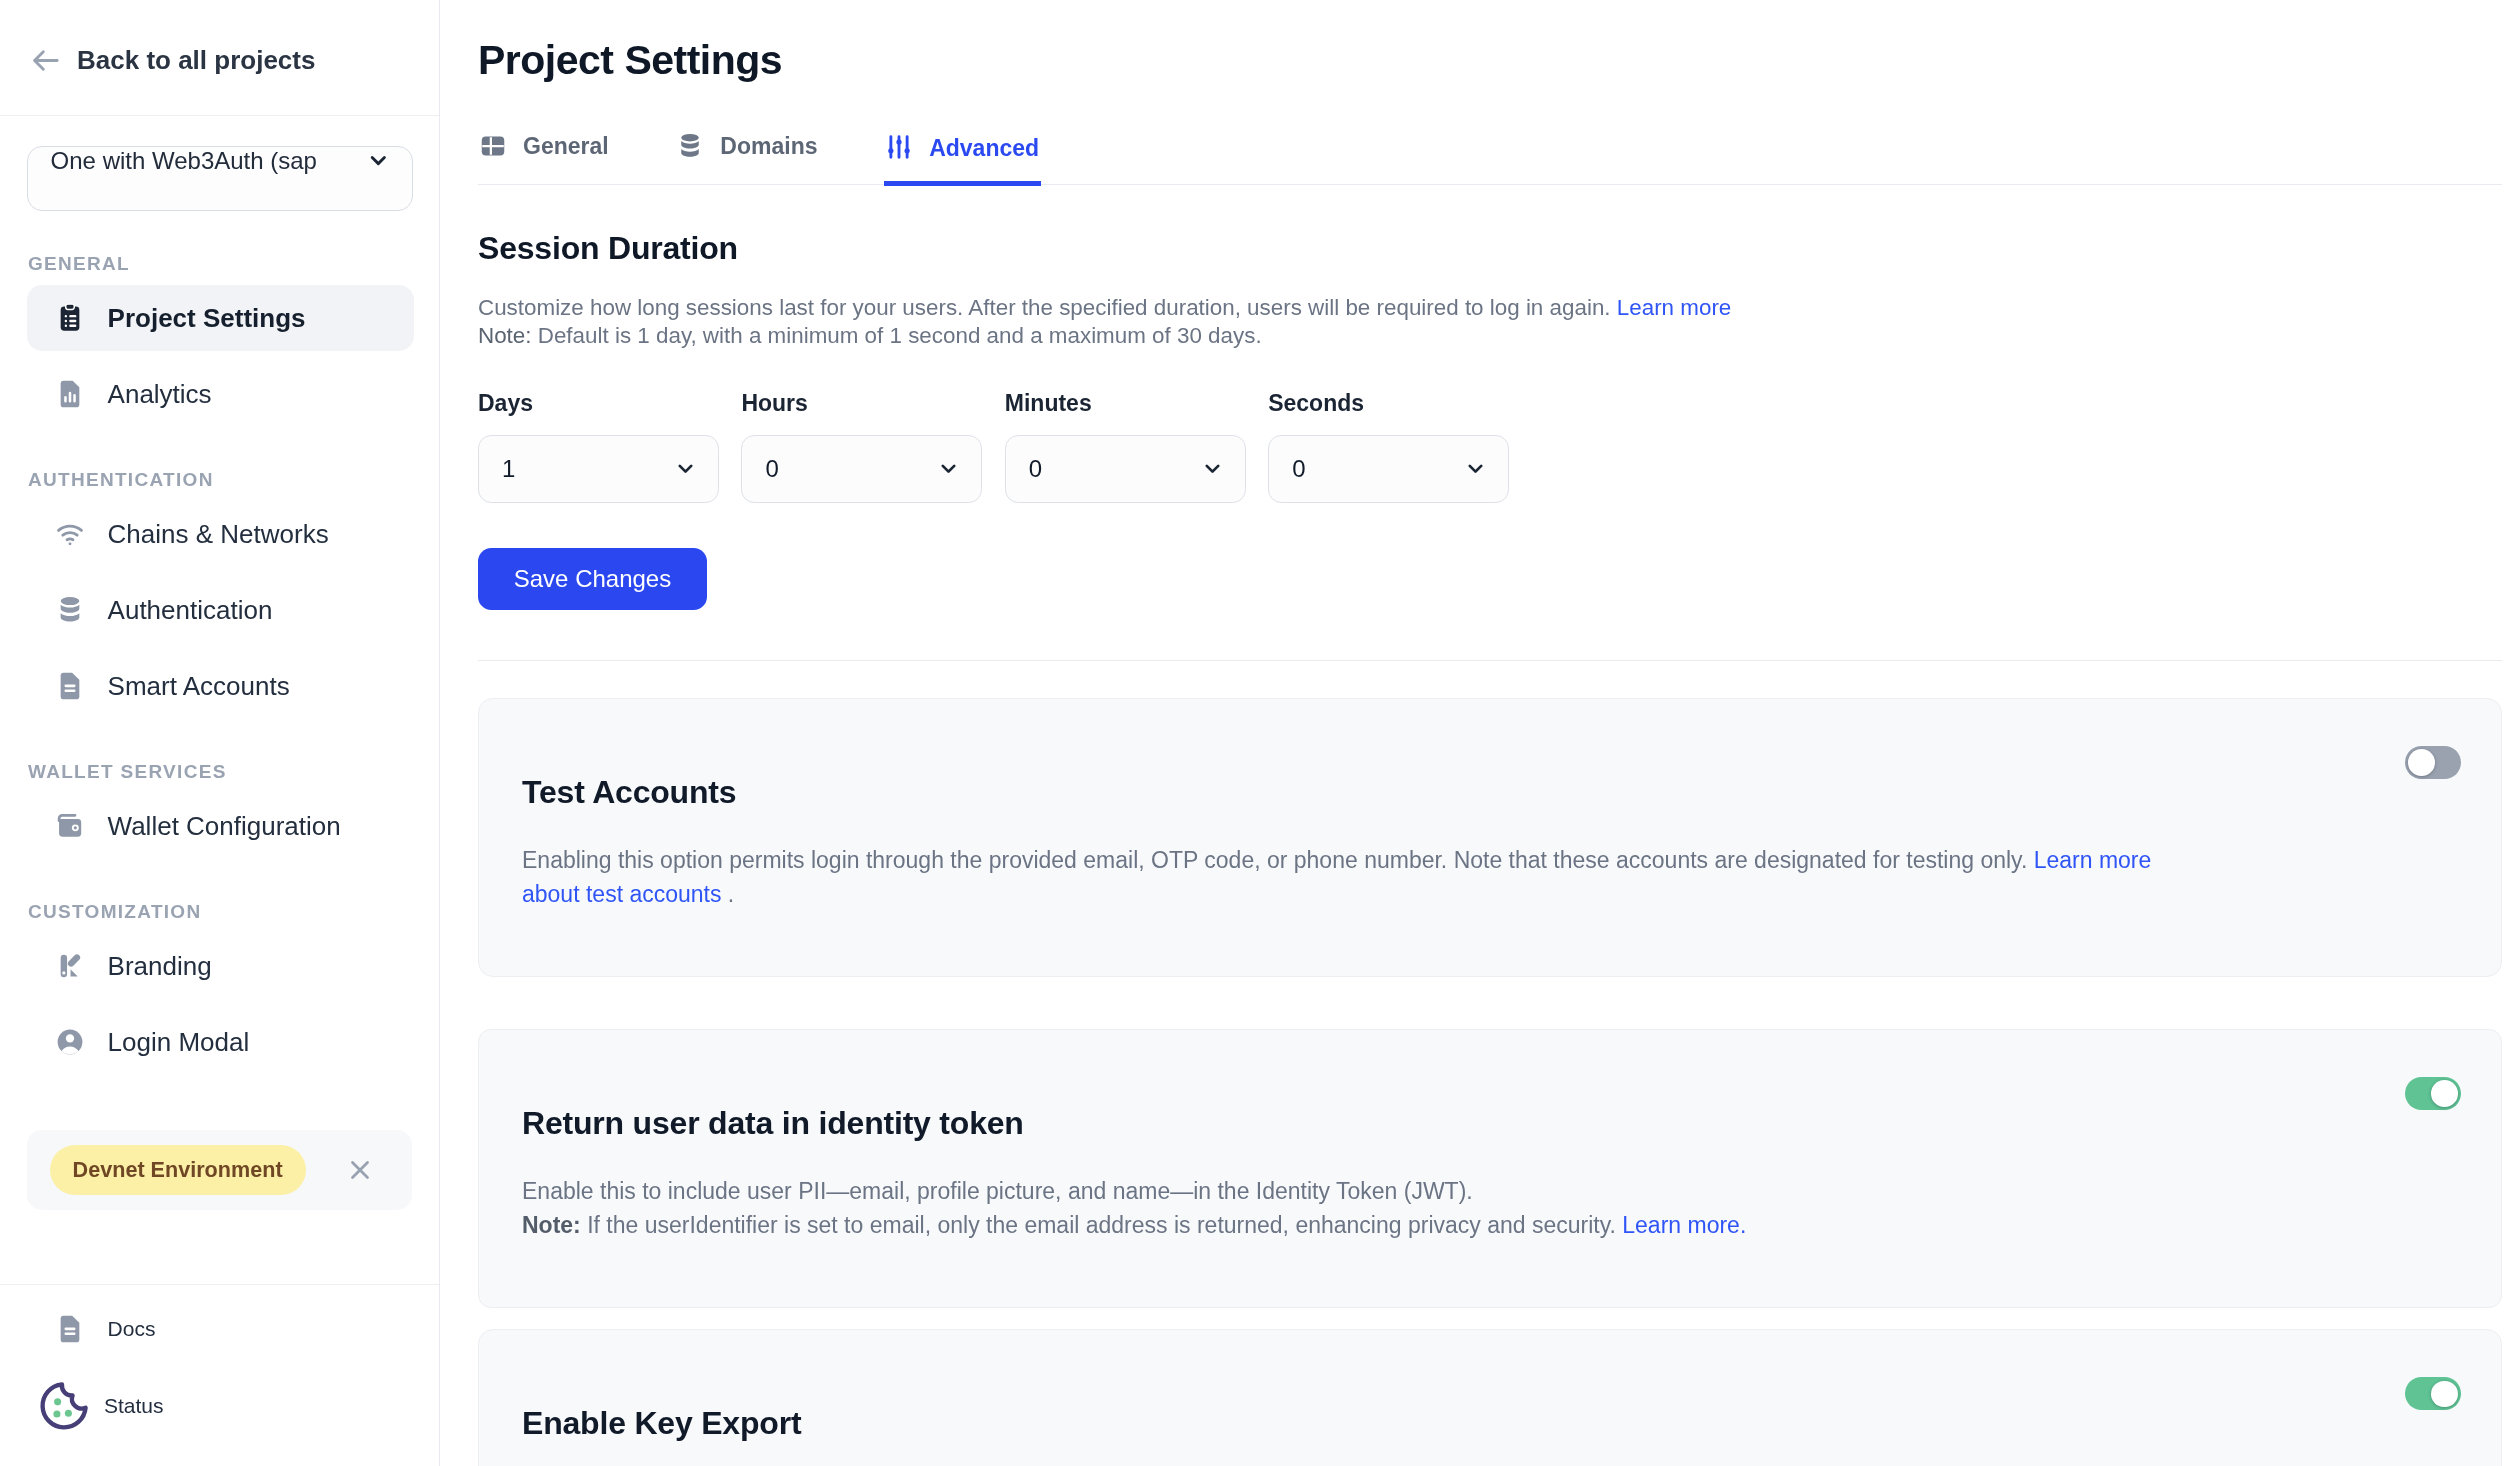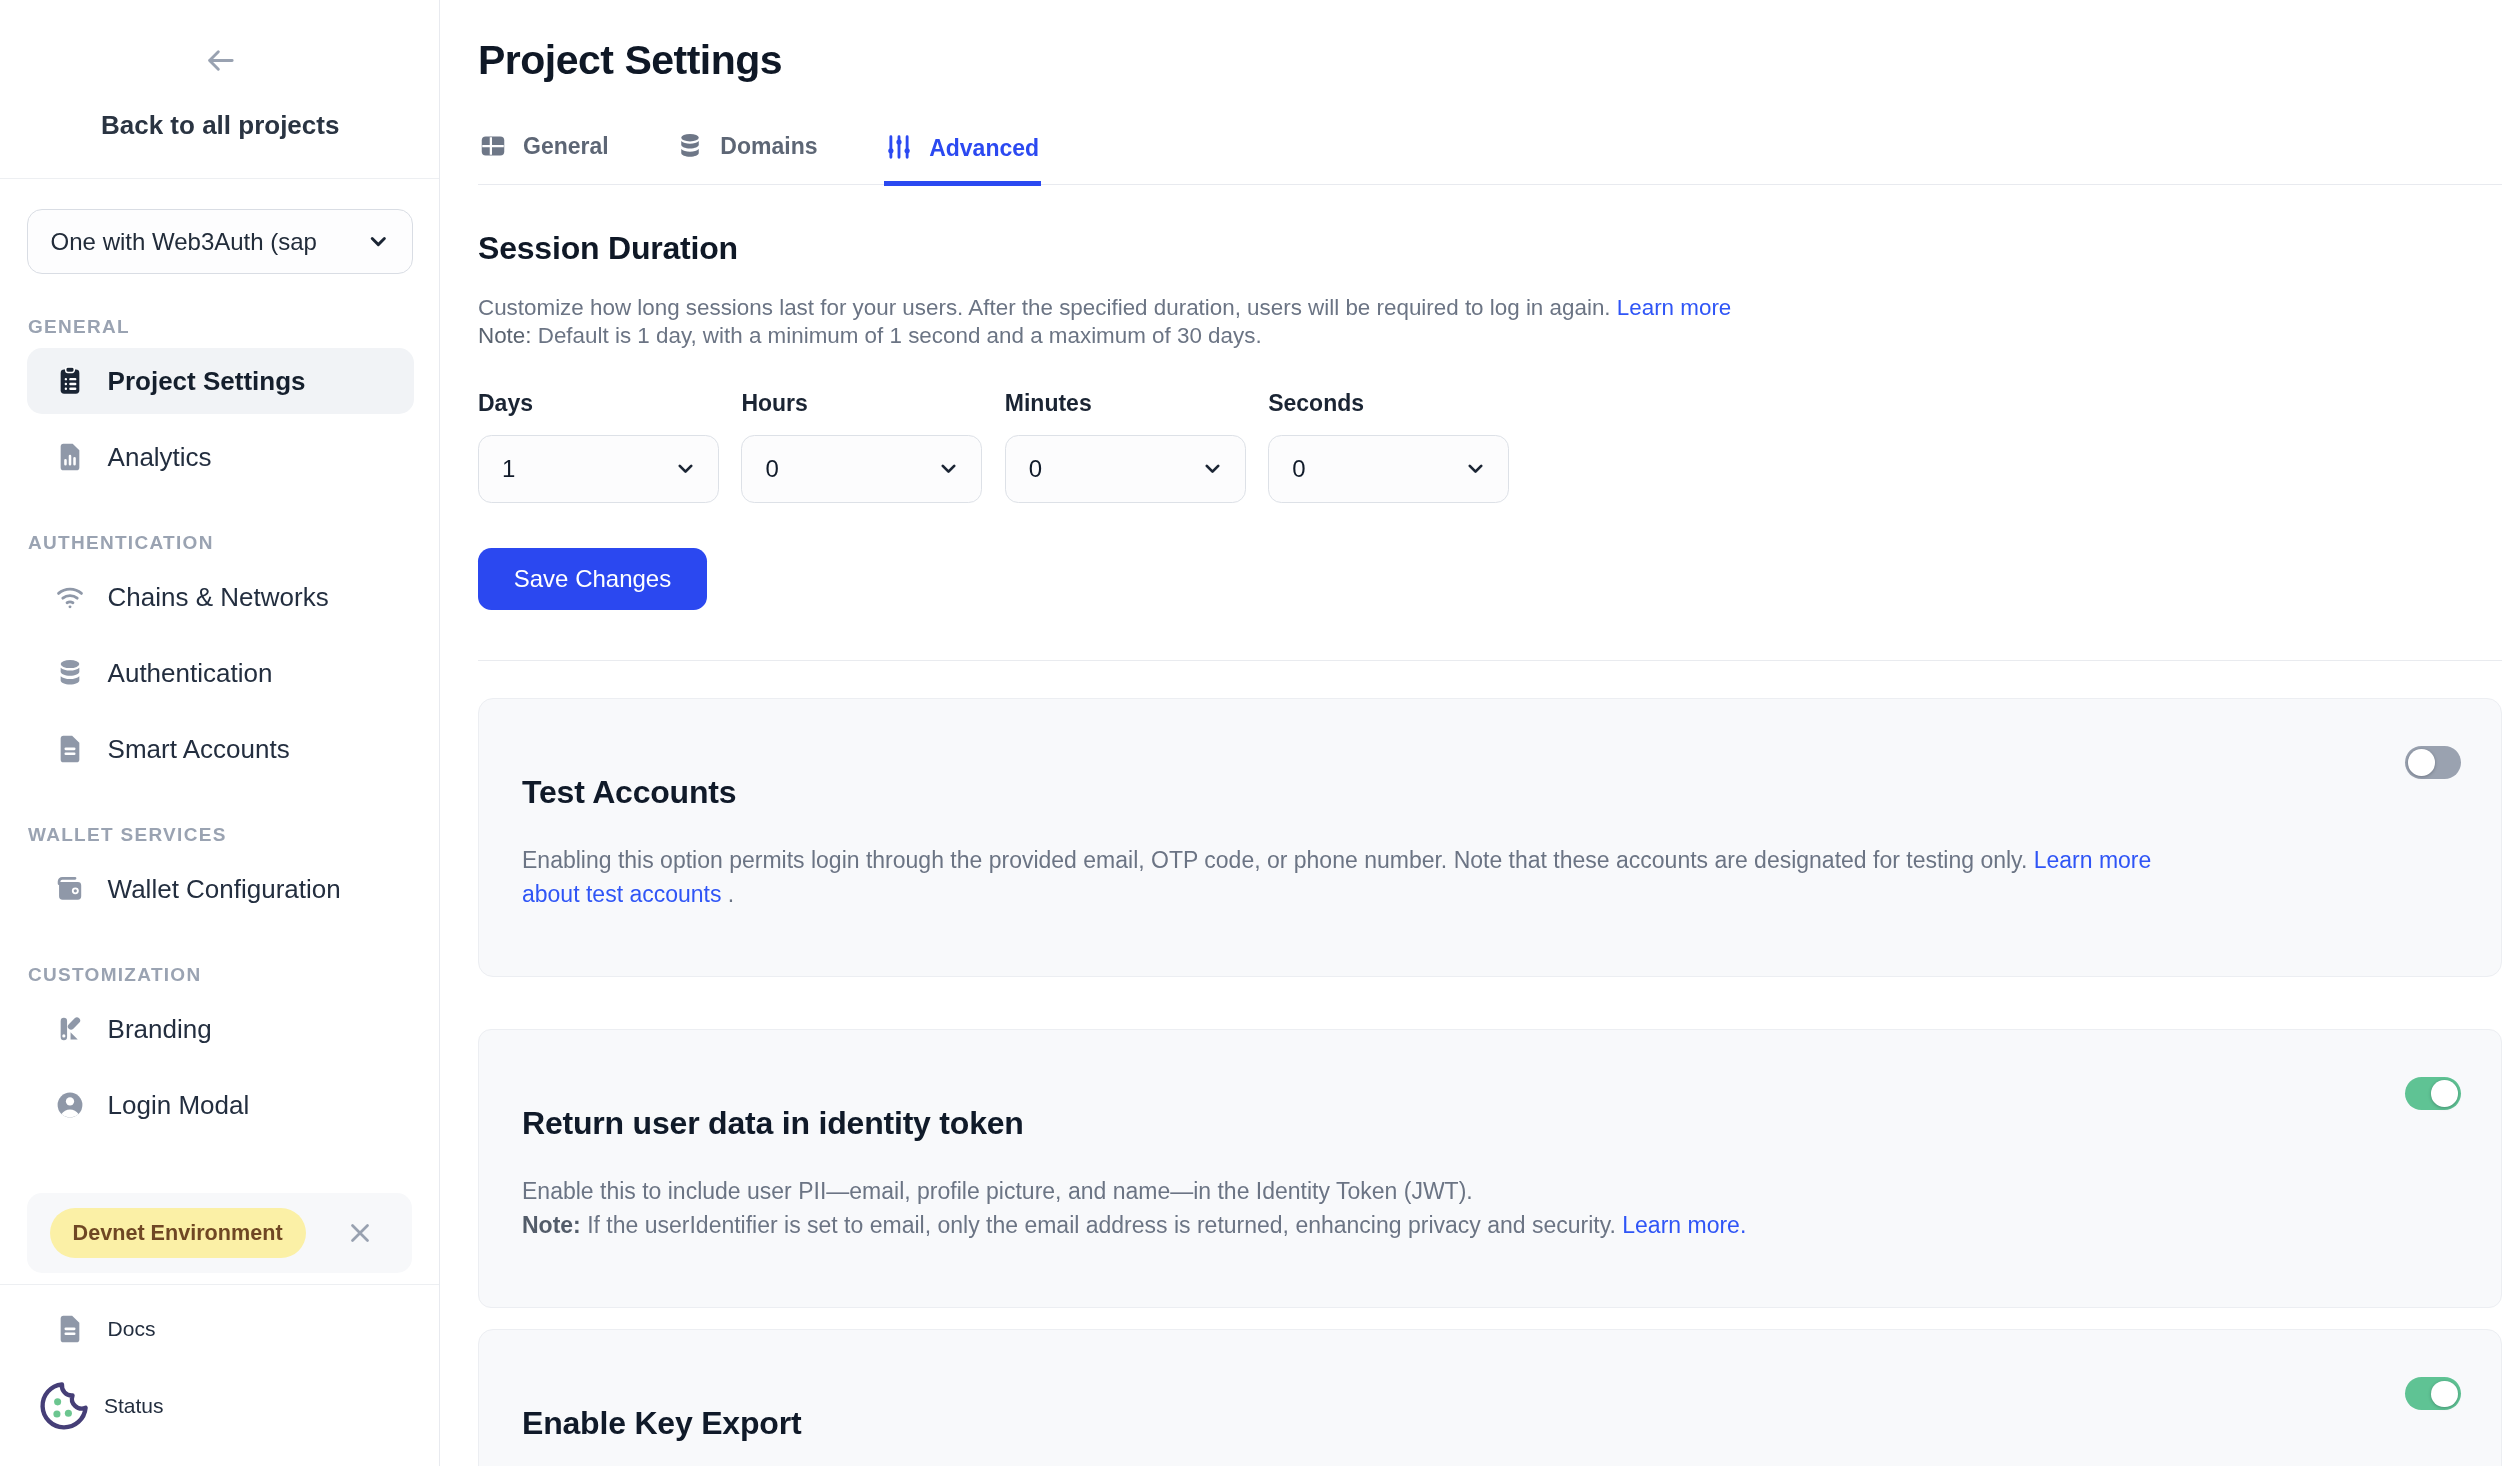--- a/index.html
+++ b/index.html
@@ -13,31 +13,30 @@
   }
   svg { display:block; }
 
   
   .sidebar {
     width:440px; min-width:440px; height:100%;
     border-right:1.7px solid #e8eaef;
     display:flex; flex-direction:column;
   }
   .back-row {
-    display:flex; align-items:center; gap:32px;
+    display:flex; align-items:center; gap:14px;
     padding:43px 26.6px 37px 28px;
     font-size:26px; font-weight:600; color:#2a3442;
     cursor:pointer;
-    flex-direction:column;
   }
   .side-divider { border-top:1.7px solid #edeff2; width:100%; }
   .project-select {
     margin:30px 26.6px 0; height:65px;
     border:1.7px solid #d9dde4; border-radius:15px; background:#fdfdfe;
-    display:flex; align-items:center; padding:0 20px 0 23px; gap:8.3px;
+    display:flex; padding:0 20px 0 23px; gap:8.3px;
     cursor:pointer; width:calc(100% - 53px);
     font-size:24px; color:#222c3a; text-align:left;
   }
   .project-select .val {
     flex:1; white-space:nowrap; overflow:hidden;
   }
   .section-label {
     margin:42px 28px 0; font-size:19px; font-weight:700;
     letter-spacing:1.3px; color:#9aa3b2;
   }

